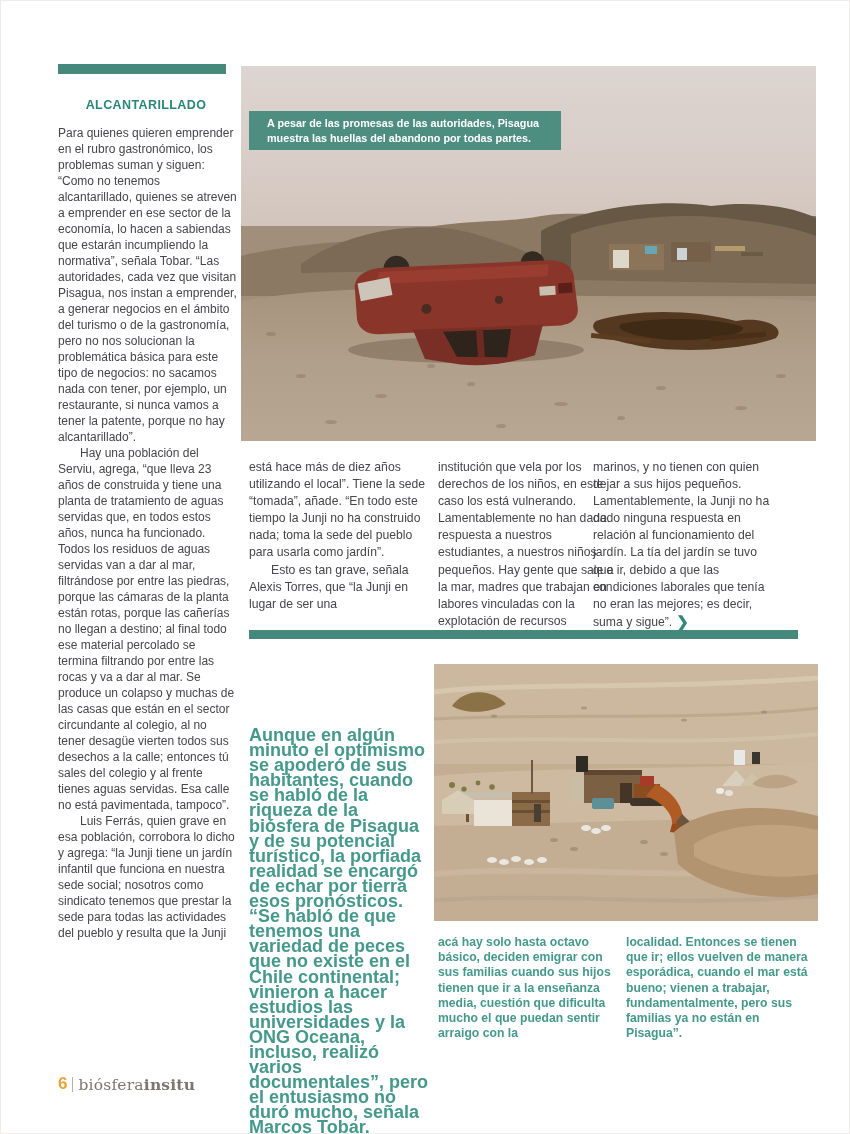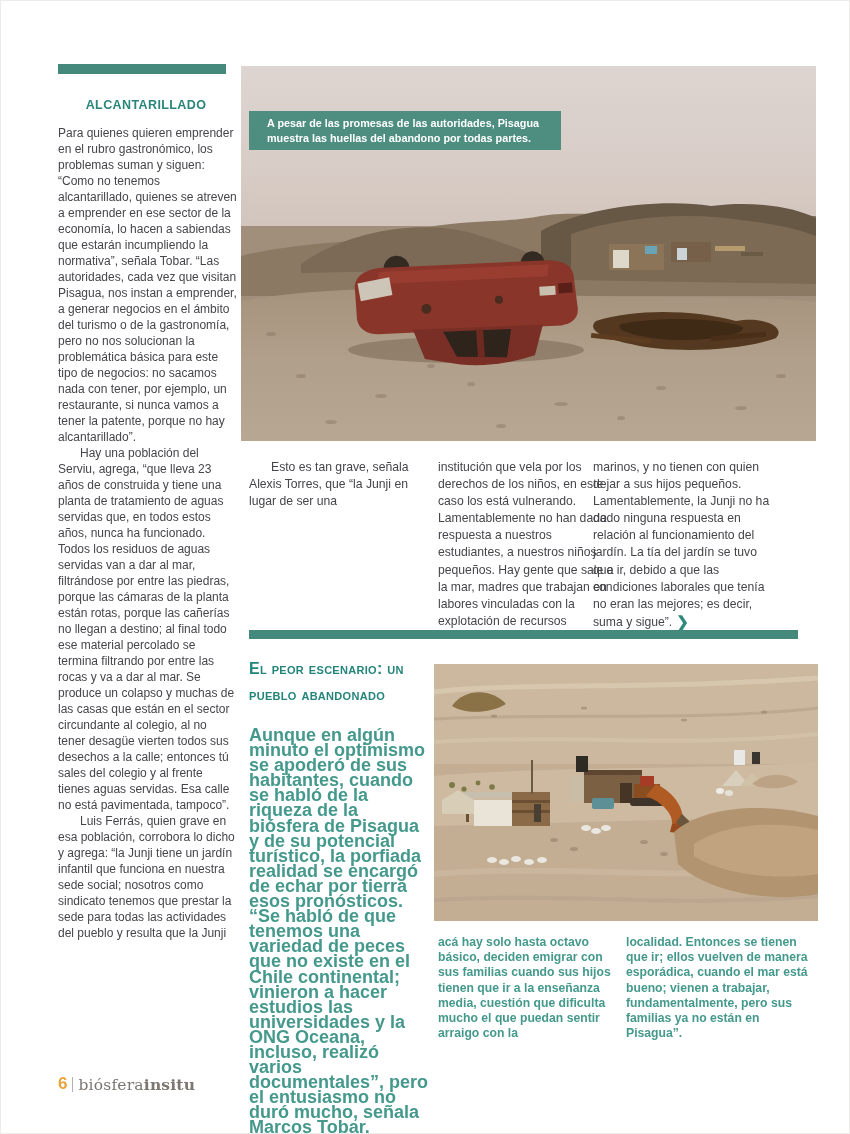--- a/index.html
+++ b/index.html
@@ -145,35 +145,32 @@
         <ellipse cx="380" cy="352" rx="4" ry="2"></ellipse>
           <ellipse cx="540" cy="310" rx="5" ry="2"></ellipse>
         <ellipse cx="30" cy="268" rx="5" ry="2"></ellipse>
           <ellipse cx="190" cy="300" rx="4" ry="2"></ellipse>
       </g>
     </svg>
     <div class="caption">A pesar de las promesas de las autoridades, Pisagua muestra las huellas del abandono por todas partes.</div>
   </div>
 
   <div class="mcol" id="mcol1">
+    <p>está hace más de diez años utilizando el local”. Tiene la sede “tomada”, añade. “En todo este tiempo la Junji no ha construido nada; toma la sede del pueblo para usarla como jardín”.</p>
     <p class="indent">Esto es tan grave, señala Alexis Torres, que “la Junji en lugar de ser una</p>
   </div>
   <div class="mcol" id="mcol2">
     <p>institución que vela por los derechos de los niños, en este caso los está vulnerando. Lamentablemente no han dado respuesta a nuestros estudiantes, a nuestros niños pequeños. Hay gente que sale a la mar, madres que trabajan en labores vinculadas con la explotación de recursos</p>
   </div>
   <div class="mcol" id="mcol3">
     <p><span>marinos, y no tienen con quien dejar a sus hijos pequeños. Lamentablemente, la Junji no ha dado ninguna respuesta en relación al funcionamiento del jardín. La tía del jardín se tuvo que ir, debido a que las condiciones laborales que tenía no eran las mejores; es decir, suma y sigue”.</span><span class="chevron">❯</span></p>
   </div>
 
   <div class="divider"></div>
 
-  <h2 class="s2head">
-    <span style="display:block">El peor escenario: un</span>
-    <span style="display:block">pueblo abandonado</span>
-  </h2>
 
   <div class="s2body">
     <p>Aunque en algún minuto el optimismo se apoderó de sus habitantes, cuando se habló de la riqueza de la biósfera de Pisagua y de su potencial turístico, la porfiada realidad se encargó de echar por tierra esos pronósticos. “Se habló de que tenemos una variedad de peces que no existe en el Chile continental; vinieron a hacer estudios las universidades y la ONG Oceana, incluso, realizó varios documentales”, pero el entusiasmo no duró mucho, señala Marcos Tobar.</p>
     <p>Además, agrega, Pisagua se ha ido problemas sin gente. “Muchos pescadores, como</p>
   </div>
 
   <div class="photo" id="photo2">
     <svg viewBox="0 0 384 257" preserveAspectRatio="none">
       <rect width="384" height="257" fill="#c3ae94"></rect>
       <rect width="384" height="100" fill="#cbb89f"></rect>

